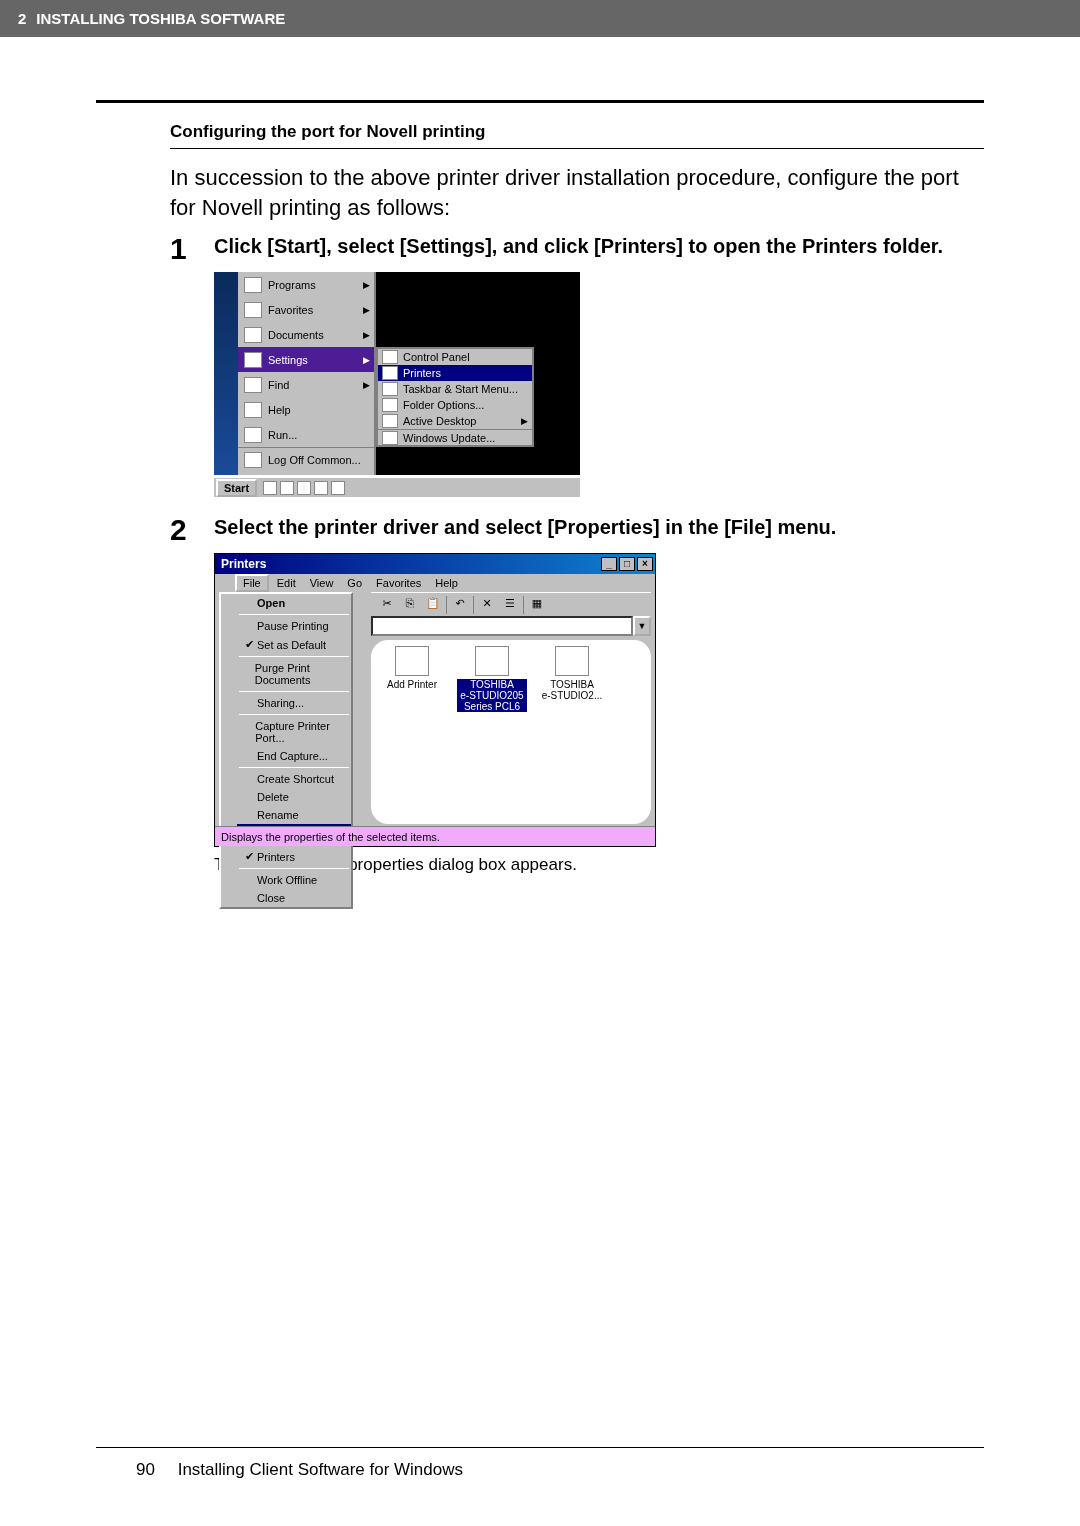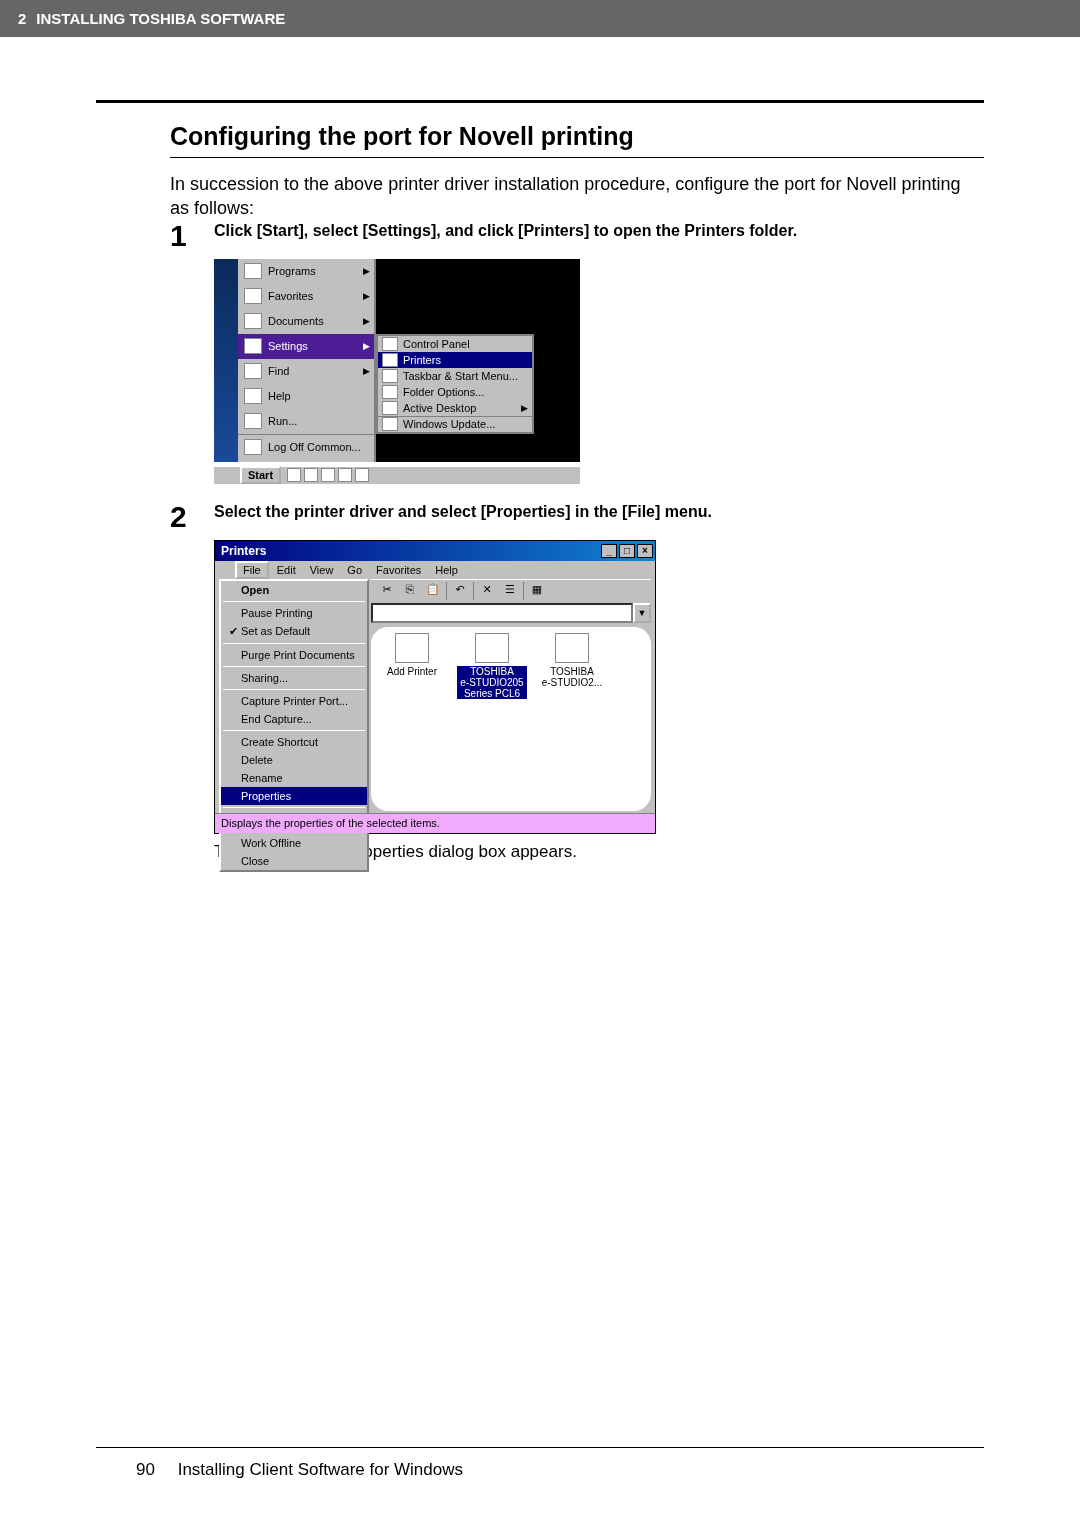--- a/index.html
+++ b/index.html
@@ -3,54 +3,54 @@
 <meta charset="utf-8">
 <style>
   * { box-sizing: border-box; margin: 0; padding: 0; }
   html, body { width: 1080px; height: 1526px; background: #ffffff; font-family: Arial, Helvetica, sans-serif; color: #000; }
   .page { position: relative; width: 1080px; height: 1526px; padding: 0; }
   .header-bar { position: absolute; top: 0; left: 0; right: 0; background: #666666; color: #fff; padding: 10px 18px; display: flex; align-items: center; font-size: 15px; font-weight: bold; }
   .header-bar .num { margin-right: 10px; }
   .rule-thick { position: absolute; top: 100px; left: 96px; right: 96px; height: 3px; background: #000; }
 
   .content { position: absolute; top: 122px; left: 170px; right: 96px; }
-  .section-title { font-size: 25px; font-weight: bold; margin-bottom: 6px; }
+  .section-title { font-size: 17px; font-weight: bold; margin-bottom: 6px; }
   .section-underline { height: 1px; background: #000; margin-bottom: 14px; }
-  .intro { font-size: 18px; line-height: 1.35; }
+  .intro { font-size: 22px; line-height: 1.35; margin-bottom: 12px; }
 
   .step { display: flex; align-items: flex-start; margin-bottom: 8px; }
   .step-num { font-size: 30px; font-weight: bold; width: 44px; line-height: 1; }
-  .step-text { font-size: 16px; font-weight: bold; flex: 1; line-height: 1.25; }
+  .step-text { font-size: 20px; font-weight: bold; flex: 1; line-height: 1.25; }
 
   .cap1 { margin-left: 44px; width: 366px; height: 225px; background: #000; position: relative; }
   .win-col-left { position: absolute; left: 0; top: 0; bottom: 22px; width: 24px; background: linear-gradient(#0a2a5a,#1a4a9a); }
   .win-col-left .vtext { position: absolute; bottom: 4px; left: 2px; transform: rotate(-90deg); transform-origin: left bottom; color: #fff; font-size: 11px; font-weight: bold; white-space: nowrap; }
   .cap1 .menu1 { position: absolute; left: 24px; top: 0; bottom: 22px; width: 138px; background: #c0c0c0; border-right: 2px solid #808080; }
   .cap1 .menu1 .item { display: flex; align-items: center; height: 25px; font-size: 11px; padding-left: 6px; border-bottom: 0; color: #000; }
   .cap1 .menu1 .item.sel { background: #4c1d95; color: #fff; }
   .cap1 .menu1 .ico { width: 18px; height: 16px; background: #fff; border: 1px solid #888; margin-right: 6px; display:inline-block; }
   .cap1 .menu1 .arrow { margin-left: auto; margin-right: 4px; font-size: 9px; }
   .cap1 .menu2 { position: absolute; left: 162px; top: 75px; width: 158px; background: #c0c0c0; border: 2px solid #808080; }
   .cap1 .menu2 .li { display: flex; align-items: center; height: 16px; font-size: 11px; padding-left: 4px; color:#000; }
   .cap1 .menu2 .li.sel { background: #000080; color: #fff; }
   .cap1 .menu2 .ico2 { width: 16px; height: 14px; background: #fff; border:1px solid #888; margin-right:5px; }
   .cap1 .menu2 .arrow { margin-left: auto; margin-right: 4px; font-size: 9px; }
-  .cap1 .taskbar { position: absolute; left: 0; right: 0; bottom: 0; height: 22px; background: #c0c0c0; border-top: 5px solid #ffffff; display:flex; align-items:center;padding-left:24px; }
+  .cap1 .taskbar { position: absolute; left: 0; right: 0; bottom: 0; height: 22px; background: #c0c0c0; border-top: 3px solid #ffffff; display:flex; align-items:center; }
   .cap1 .taskbar .start { background: #c0c0c0; border: 2px outset #fff; padding: 1px 6px; font-size: 11px; font-weight: bold; margin-left:2px;}
   .cap1 .taskbar .tray { margin-left: 6px; display:flex; gap:3px;}
   .cap1 .taskbar .tray span { width:14px; height:14px; background:#fff; border:1px solid #888;}
 
   .cap2 { margin-left: 44px; margin-top: 6px; width: 442px; height: 294px; background: #c0c0c0; border: 1px solid #000; position: relative; }
   .cap2 .titlebar { height: 20px; background: linear-gradient(90deg,#000080,#1084d0); color:#fff; display:flex; align-items:center; font-size:12px; font-weight:bold; padding-left:6px;}
   .cap2 .titlebar .winctl { margin-left:auto; display:flex;}
   .cap2 .titlebar .winctl div { width:16px; height:14px; background:#c0c0c0; border:1px solid #000; margin-right:2px; font-size:10px; text-align:center; line-height:12px; color:#000;}
   .cap2 .menubar { position:absolute; top:20px; left:0; right:0; height:18px; background:#c0c0c0; display:flex; font-size:11px; align-items:center; padding-left:20px; gap:2px;}
   .cap2 .menubar span { padding:1px 6px; }
   .cap2 .menubar span.open { background:#c0c0c0; border:2px outset #fff; }
-  .cap2 .dropdown { position:absolute; left:4px; top:38px; width:150px; background:#c0c0c0; border:2px solid #808080; border-top-color:#fff; border-left-color:#fff;}
+  .cap2 .dropdown { position:absolute; left:4px; top:38px; width:134px; background:#c0c0c0; border:2px solid #808080; border-top-color:#fff; border-left-color:#fff;padding-left:16px;}
   .cap2 .dropdown .di { font-size:11px; padding:3px 8px; color:#000; display:flex; align-items:center;}
   .cap2 .dropdown .di.sel { background:#000080; color:#fff;}
   .cap2 .dropdown .sep { height:1px; background:#808080; margin:2px 2px; border-bottom:1px solid #fff;}
   .cap2 .dropdown .chk { width:10px; display:inline-block; margin-right:2px;}
   .cap2 .toolbar { position:absolute; top:38px; left:156px; right:4px; height:24px; background:#c0c0c0; display:flex; align-items:center; gap:3px; padding-left:6px; border-top:1px solid #fff;}
   .cap2 .toolbar .tb { width:20px; height:18px; background:#c0c0c0; border:1px solid #c0c0c0; font-size:11px; text-align:center;}
   .cap2 .toolbar .sepv { width:1px; height:18px; background:#808080; }
   .cap2 .addr { position:absolute; top:62px; left:156px; right:22px; height:20px; background:#fff; border:2px inset #808080;}
   .cap2 .addr-dd { position:absolute; top:62px; right:4px; width:18px; height:20px; background:#c0c0c0; border:2px outset #fff; font-size:9px; text-align:center; line-height:16px;}
   .cap2 .client { position:absolute; top:86px; left:156px; right:4px; bottom:22px; background:#fff;border-radius:17px; }

